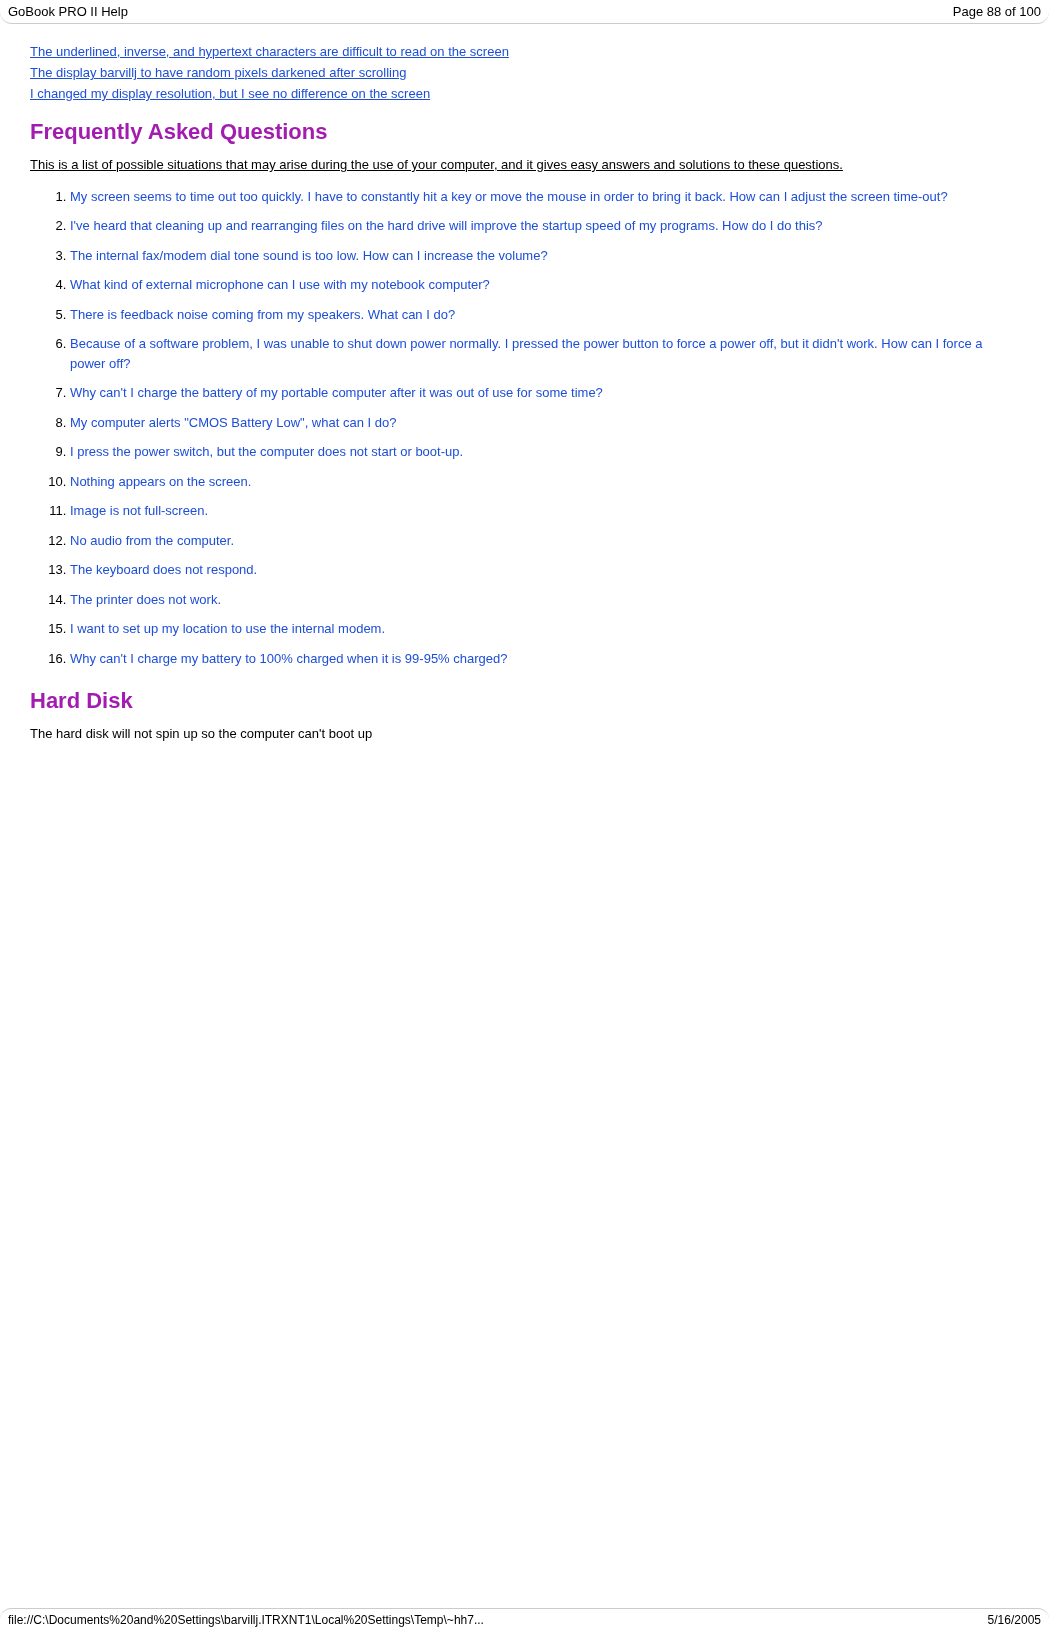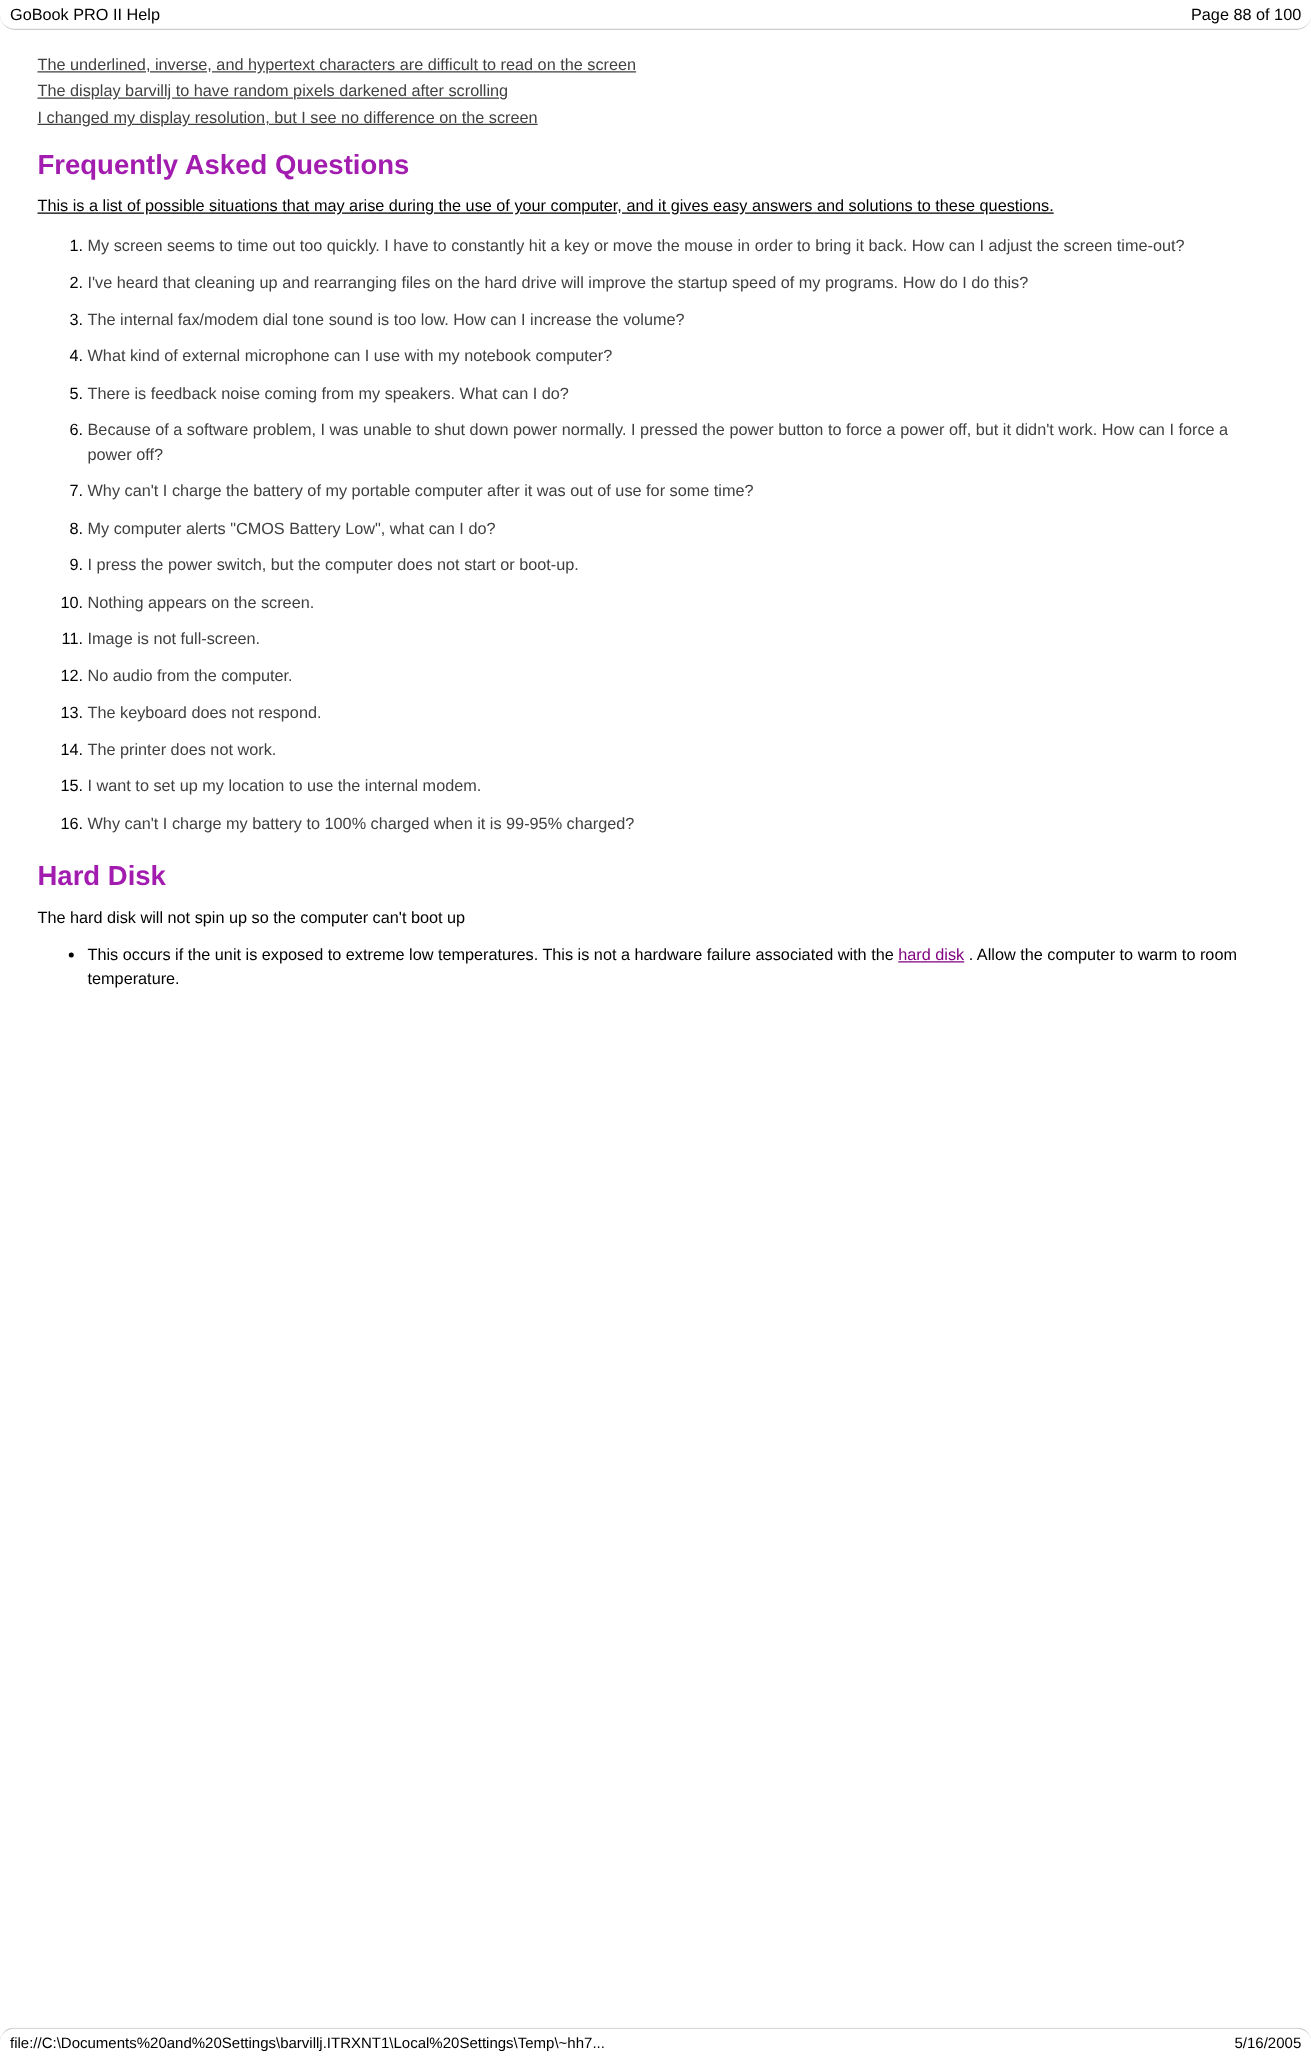--- a/index.html
+++ b/index.html
@@ -47,26 +47,26 @@
     ol {
       margin-left: 20px;
       padding-left: 20px;
     }
     ol li {
       margin-bottom: 10px;
       font-size: 13px;
       line-height: 1.5;
     }
     ol li a, .link-item {
-      color: #404040;
+      color: #1d4ed8;
       cursor: pointer;
     }
     .footer-bar {
       position: absolute;
-      bottom: 0;
+      bottom: 14px;
       left: 0;
       right: 0;
       display: flex;
       justify-content: space-between;
       padding: 4px 8px;
       font-size: 12px;
       border-top: 1px solid #ccc;
     }
     .hard-disk-section {
       margin-top: 20px;
@@ -130,25 +130,20 @@
       <li><a>The keyboard does not respond.</a></li>
       <li><a>The printer does not work.</a></li>
       <li><a>I want to set up my location to use the internal modem.</a></li>
       <li><a>Why can't I charge my battery to 100% charged when it is 99-95% charged?</a></li>
     </ol>
   </div>
 
   <div class="hard-disk-section">
     <h2 class="section-heading">Hard Disk</h2>
     <p class="hard-disk-desc">The hard disk will not spin up so the computer can't boot up</p>
-    <ul class="bullet-list">
-      <li>
-        <span>This occurs if the unit is exposed to extreme low temperatures. This is not a hardware failure associated with the </span><a>hard disk</a><span> .  Allow the computer to warm to room temperature.</span>
-      </li>
-    </ul>
   </div>
 
 </div>
 
 <div class="footer-bar">
   <span>file://C:\Documents%20and%20Settings\barvillj.ITRXNT1\Local%20Settings\Temp\~hh7...</span>
   <span>5/16/2005</span>
 </div>
 
 </body></html>

